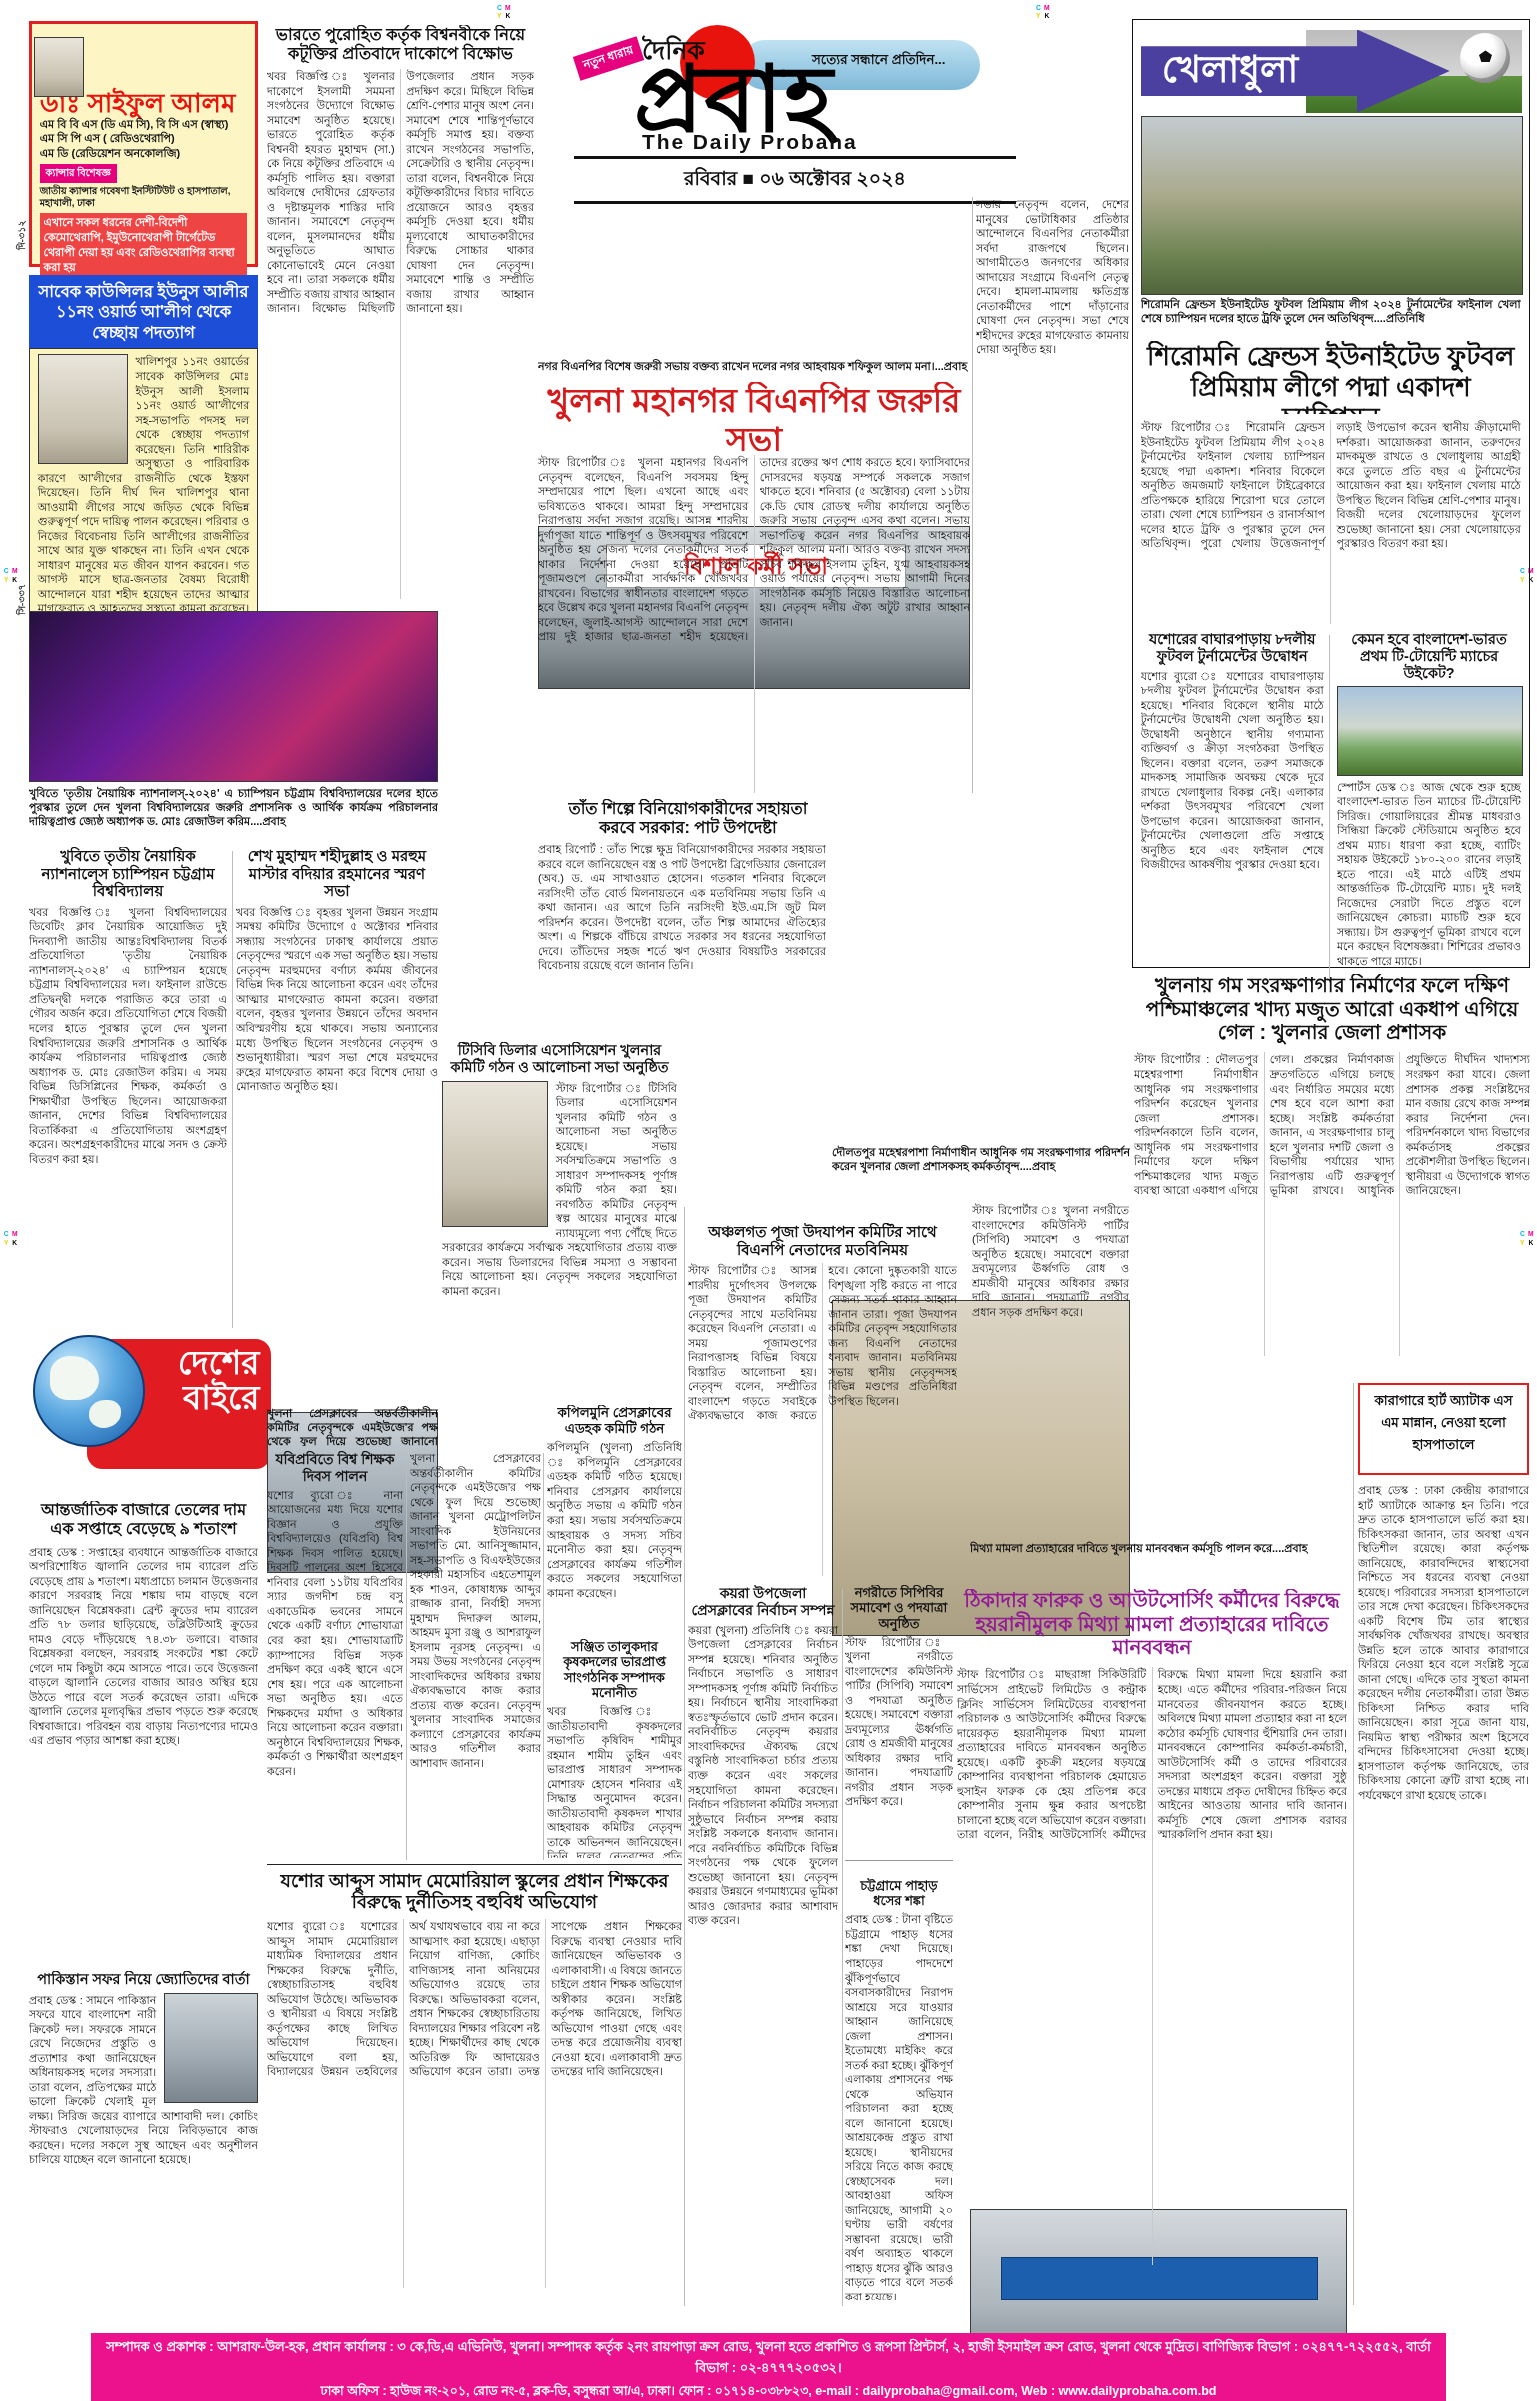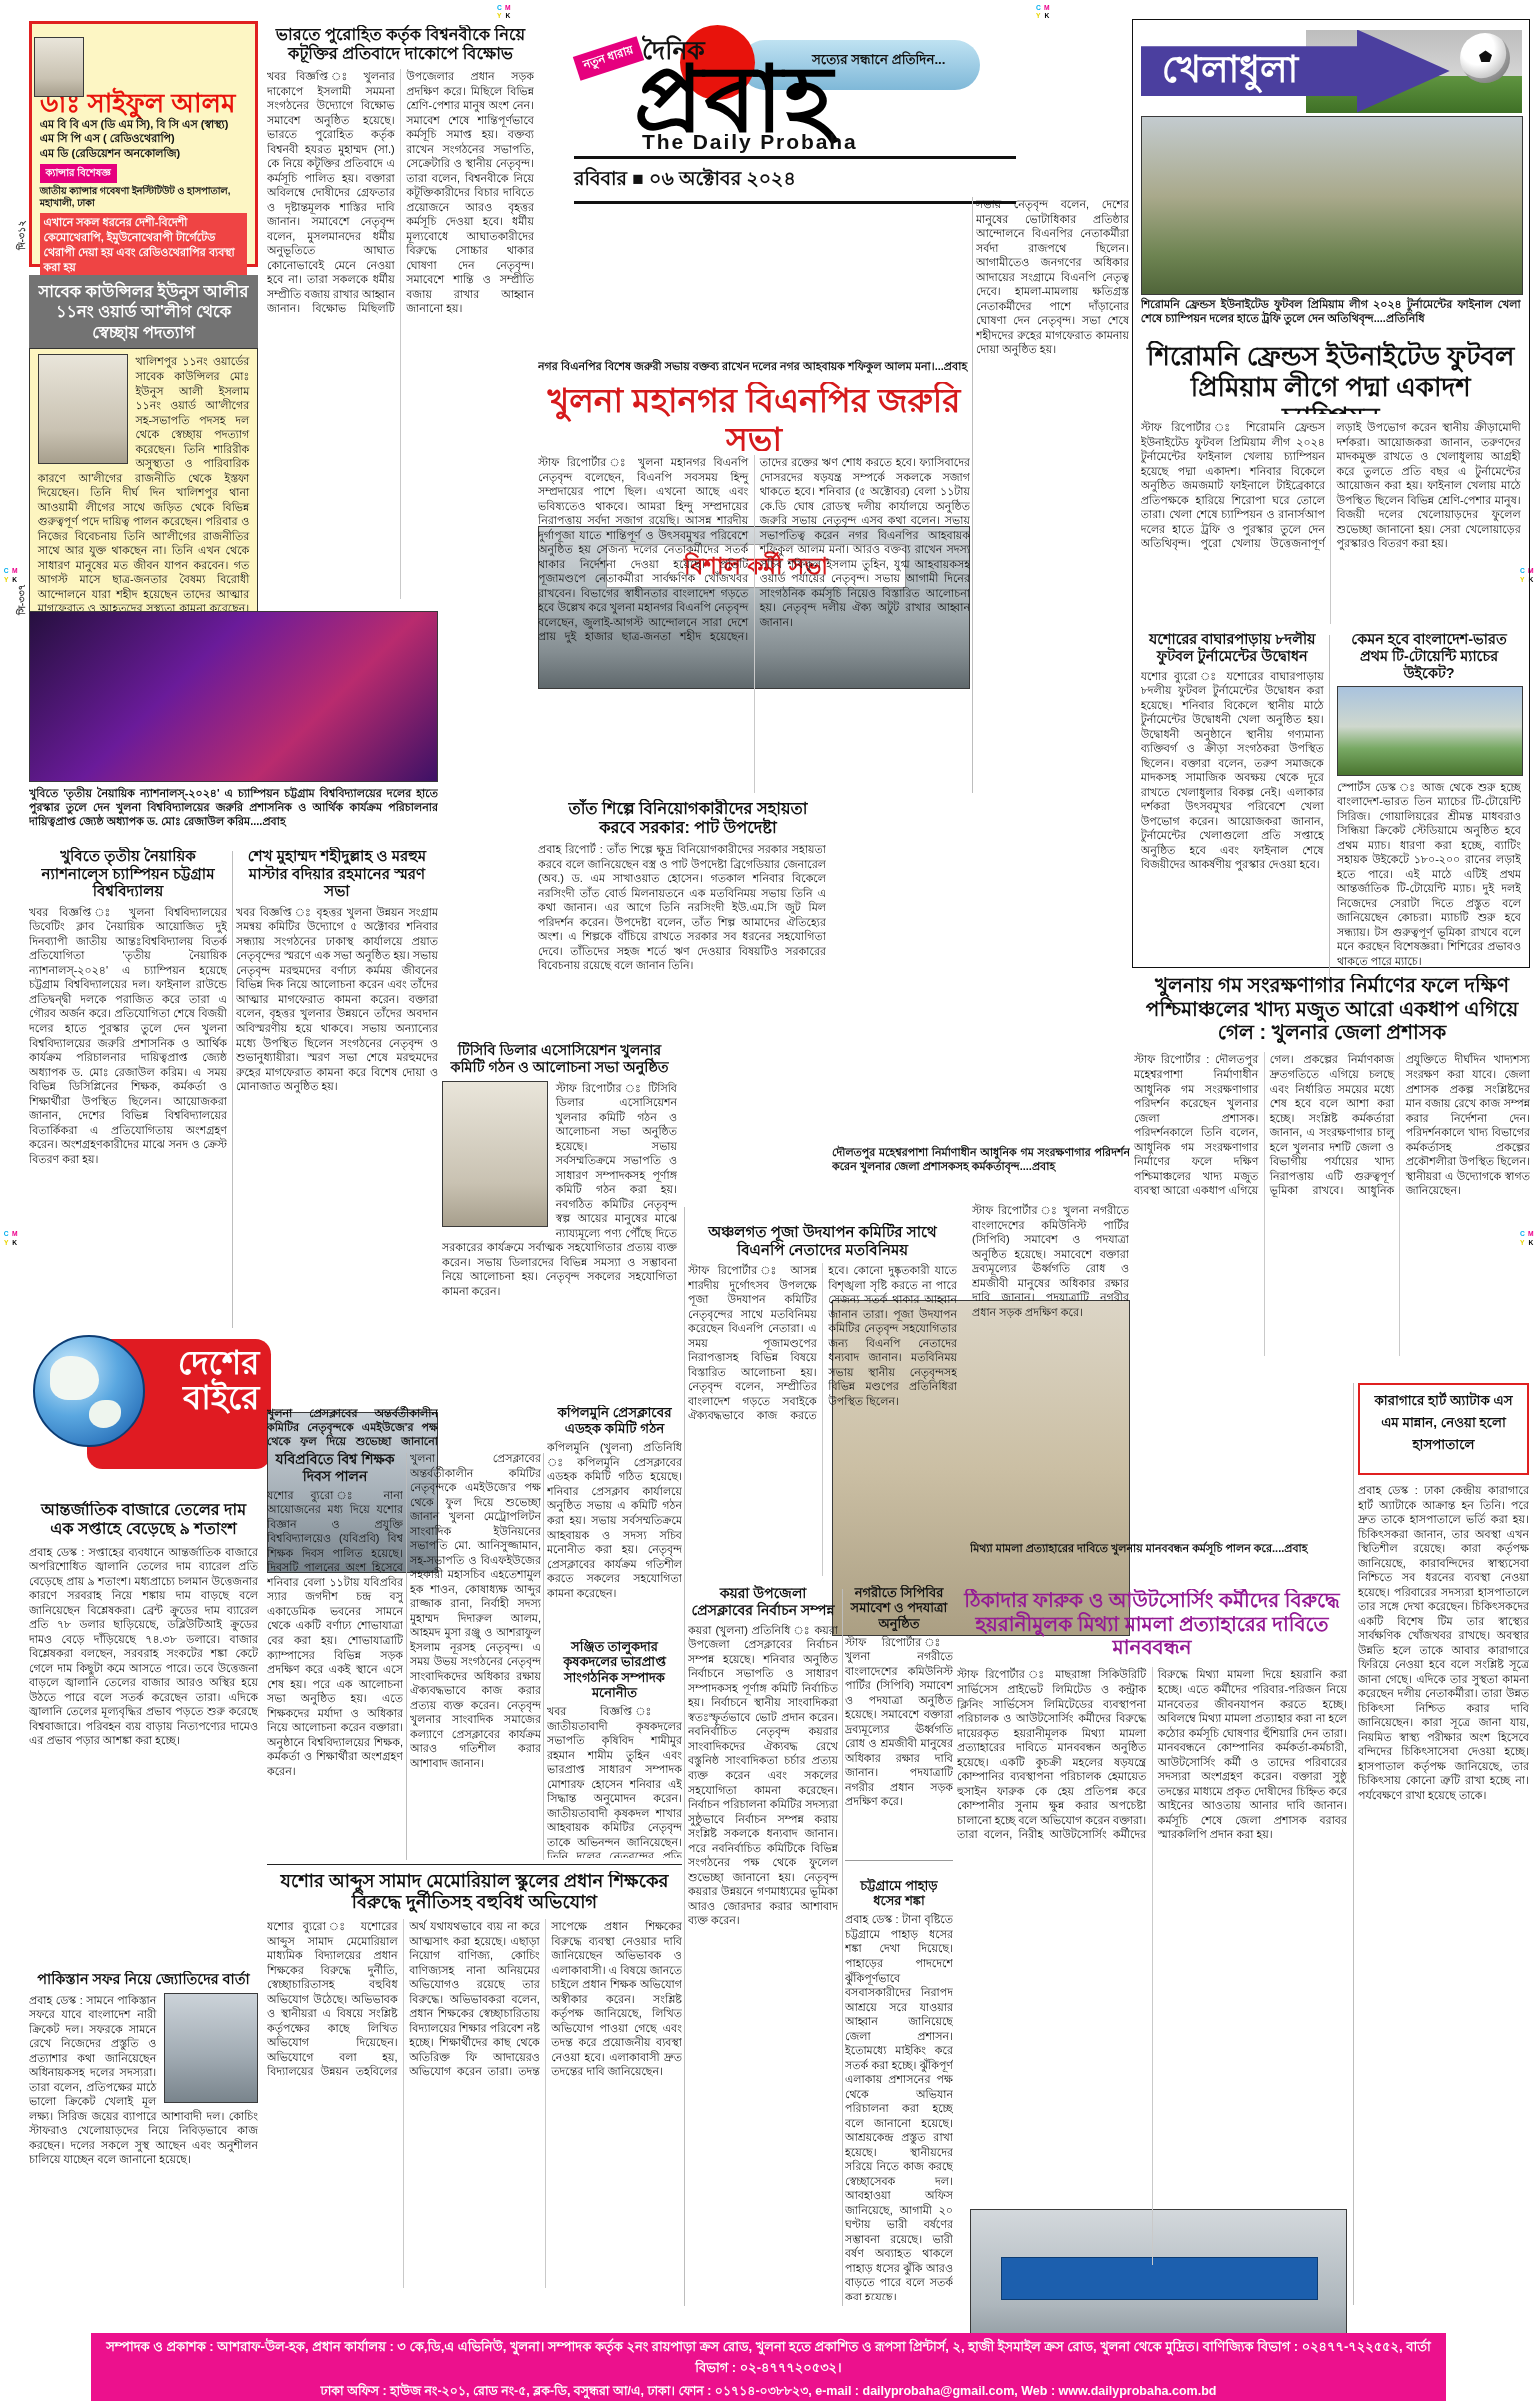--- a/index.html
+++ b/index.html
@@ -26,32 +26,32 @@
            display:grid;grid-template-columns:8.6px 8.6px;text-align:center;}
   .regmark .c{color:#00aeef;}.regmark .m{color:#ec008c;}.regmark .y{color:#e8d400;}.regmark .k{color:#000;}
   .sidelbl{position:absolute;font-size:9.6px;font-weight:bold;transform:rotate(-90deg);transform-origin:left top;color:#333;}
   
   .tagchip{position:absolute;background:#e6007e;color:#fff;font-weight:bold;font-size:11.5px;
            padding:2.9px 7.7px;transform:rotate(-18deg);}
   .sun{position:absolute;width:75px;height:75px;border-radius:50%;background:#e8130c;}
   .cloud{position:absolute;width:240px;height:50px;border-radius:48px;
          background:linear-gradient(180deg,#bfe2f2,#7fb8d8);}
   .logo-bn{position:absolute;font-size:92px;font-weight:900;color:#000;letter-spacing:1.9px;line-height:1;}
-  .dateline{border-top:3.8px solid #111;border-bottom:3.8px solid #111;
+  .dateline{border-top:3.8px solid #111;border-bottom:3.8px solid #111;text-align:center;
             font-size:19px;font-weight:bold;padding:4.8px 0;}
   
   .ad{background:#fdf6c4;border:3.8px solid #e02020;padding:5.8px 7.7px;}
   .ad .nm{color:#e8130c;font-size:26px;font-weight:900;line-height:1.05;}
   .ad .dg{font-size:11px;font-weight:bold;line-height:1.3;}
   .chip{display:inline-block;background:#e6007e;color:#fff;font-size:10px;font-weight:bold;padding:1px 5.8px;}
   .adblue{background:#ef4444;color:#fff;font-size:11px;font-weight:bold;padding:2.9px 3.8px;text-align:left;line-height:1.35;}
   .ad .sm{font-size:9.6px;line-height:1.3;}
   .ad .red{color:#d61a1c;font-weight:bold;}
   
-  .redbar{background:#737373;color:#fff;font-size:16.3px;font-weight:bold;text-align:center;
+  .redbar{background:#1d4ed8;color:#fff;font-size:16.3px;font-weight:bold;text-align:center;
           line-height:1.25;padding:5.8px 3.8px;}
   .yellowbody{background:#fdf5c0;border:1px solid #333;padding:5.8px 7.7px;}
   
   .dbbox{position:absolute;background:#e01b22;border-radius:15.4px;color:#fff;font-weight:900;
          text-align:right;padding:7.7px 11.5px;line-height:1.05;}
   .globe{position:absolute;border-radius:50%;
          background:radial-gradient(circle at 34% 30%,#cfeeff 0%,#5aa7e0 45%,#1358a8 100%);
          border:2.9px solid #0d3d74;}
   .globe:before{content:"";position:absolute;left:14%;top:18%;width:45%;height:40%;background:#f2f7f2;
          border-radius:45% 60% 50% 40%;}

